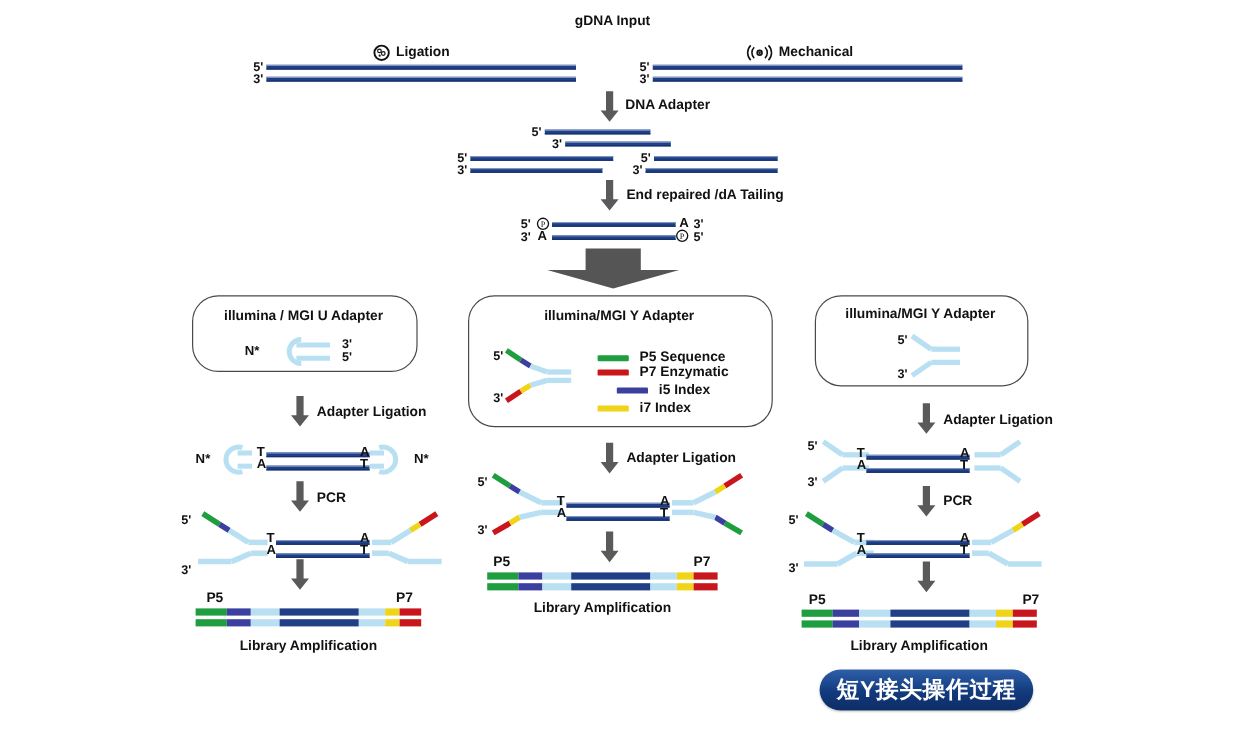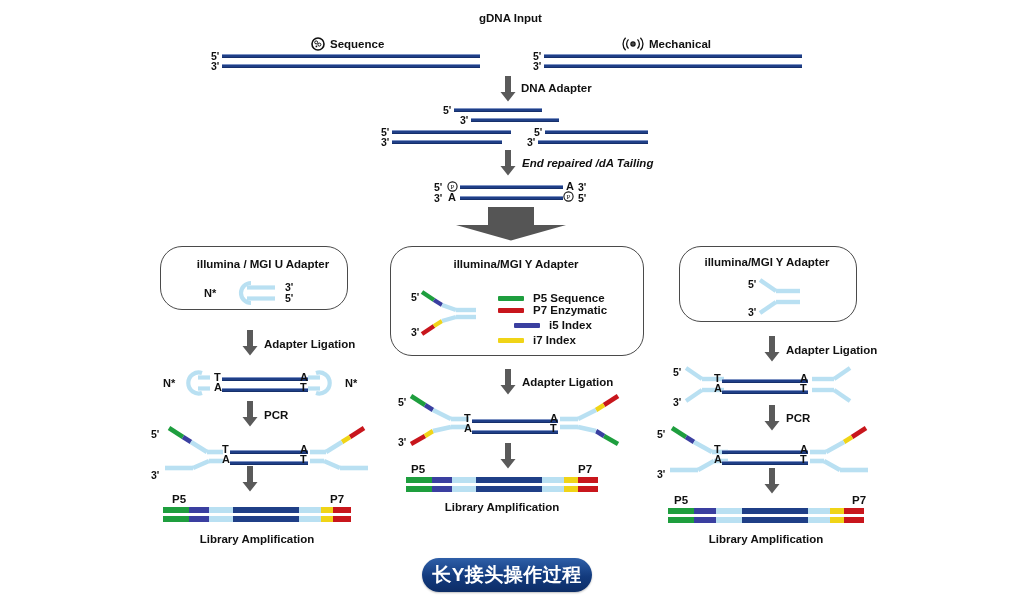--- a/index.html
+++ b/index.html
@@ -32,21 +32,21 @@
   <div class="lbl b" style="left:479px;top:12px;">gDNA Input</div>
 
   <div style="position:absolute;left:311px;top:37px;">
     <svg width="14" height="14" viewBox="0 0 14 14">
       <circle cx="7" cy="7" r="6" fill="none" stroke="#111" stroke-width="1.6"></circle>
       <circle cx="5.2" cy="5.4" r="1.5" fill="none" stroke="#111" stroke-width="1"></circle>
       <circle cx="8.4" cy="7.6" r="1.5" fill="none" stroke="#111" stroke-width="1"></circle>
       <circle cx="5.4" cy="9.4" r="0.9" fill="#111"></circle>
     </svg>
   </div>
-  <div class="lbl b" style="left:330px;top:38px;">Sequence</div>
+  <div class="lbl b" style="left:330px;top:38px;">Ligation</div>
 
   <div style="position:absolute;left:622px;top:37px;">
     <svg width="22" height="14" viewBox="0 0 22 14">
       <circle cx="11" cy="7" r="2" fill="none" stroke="#111" stroke-width="1.4"></circle>
       <circle cx="11" cy="7" r="1" fill="#111"></circle>
       <path d="M6.5 2.4 A6.5 6.5 0 0 0 6.5 11.6" fill="none" stroke="#111" stroke-width="1.3"></path>
       <path d="M15.5 2.4 A6.5 6.5 0 0 1 15.5 11.6" fill="none" stroke="#111" stroke-width="1.3"></path>
       <path d="M3.6 0.8 A8.8 8.8 0 0 0 3.6 13.2" fill="none" stroke="#111" stroke-width="1.3"></path>
       <path d="M18.4 0.8 A8.8 8.8 0 0 1 18.4 13.2" fill="none" stroke="#111" stroke-width="1.3"></path>
     </svg>
@@ -83,21 +83,21 @@
   <div class="prime" style="left:534px;top:126px;">5'</div>
   <div class="strand" style="left:545px;top:130px;width:103px;"></div>
   <div class="prime" style="left:527px;top:136px;">3'</div>
   <div class="strand" style="left:538px;top:140px;width:110px;"></div>
 
   <div class="arrow" style="left:500px;top:150px;">
     <svg width="16" height="26" viewBox="0 0 16 26">
         <polygon points="5,0 11,0 11,16 15.5,16 8,25.5 0.5,16 5,16" fill="#5a5a5a"></polygon>
       </svg>
   </div>
-  <div class="lbl b" style="left:522px;top:157px;font-style:italic;">End repaired /dA Tailing</div>
+  <div class="lbl b" style="left:522px;top:157px;">End repaired /dA Tailing</div>
 
   <div class="prime" style="left:434px;top:181px;">5'</div>
   <div style="position:absolute;left:447px;top:181px;">
     <svg width="11" height="11" viewBox="0 0 11 11">
         <circle cx="5.5" cy="5.5" r="4.6" fill="none" stroke="#111" stroke-width="1.1"></circle>
         <text x="5.5" y="8.3" font-size="7" font-family="Liberation Serif, serif" text-anchor="middle" fill="#111">P</text>
       </svg>
   </div>
   <div class="strand" style="left:460px;top:185px;width:103px;"></div>
   <div class="base" style="left:566px;top:180px;">A</div>
@@ -114,21 +114,21 @@
   </div>
   <div class="prime" style="left:578px;top:192px;">5'</div>
 
   <div class="arrow" style="left:455px;top:207px;">
     <svg width="112" height="34" viewBox="0 0 112 34">
       <polygon points="33,0 79,0 79,18 111,18 56,33.5 1,18 33,18" fill="#555555"></polygon>
     </svg>
   </div>
 
   <div class="panel" style="left:160px;top:246px;width:186px;height:62px;"></div>
-  <div class="title-c" style="left:160px;top:258px;width:186px;margin-left:10px;">illumina / MGI U Adapter</div>
+  <div class="title-c" style="left:160px;top:258px;width:186px;">illumina / MGI U Adapter</div>
   <div class="base" style="left:204px;top:287px;">N*</div>
   <div style="position:absolute;left:221px;top:276px;">
     <svg width="62" height="34" viewBox="0 0 62 34">
       <path d="M30 7 A10 10 0 1 0 30 27" fill="none" stroke="#b9e0f2" stroke-width="4.2"></path>
       <line x1="26" y1="11.5" x2="54" y2="11.5" stroke="#b9e0f2" stroke-width="4.2"></line>
       <line x1="26" y1="22.5" x2="54" y2="22.5" stroke="#b9e0f2" stroke-width="4.2"></line>
     </svg>
   </div>
   <div class="prime" style="left:285px;top:281px;">3'</div>
   <div class="prime" style="left:285px;top:292px;">5'</div>
@@ -332,21 +332,20 @@
         <rect x="26" y="0" width="20" height="6" fill="#3a3fa0"></rect>
         <rect x="46" y="0" width="24" height="6" fill="#b9e0f2"></rect>
         <rect x="70" y="0" width="66" height="6" fill="#1f3f87"></rect>
         <rect x="136" y="0" width="22" height="6" fill="#b9e0f2"></rect>
         <rect x="158" y="0" width="14" height="6" fill="#f0d417"></rect>
         <rect x="172" y="0" width="20" height="6" fill="#c8161c"></rect>
       </g>
     </svg>
   </div>
   <div class="title-c" style="left:406px;top:501px;width:192px;">Library Amplification</div>
-  <div class="banner" style="left:422px;top:558px;width:170px;height:34px;">长Y接头操作过程</div>
 
   <div class="panel" style="left:679px;top:246px;width:176px;height:74px;"></div>
   <div class="title-c" style="left:679px;top:256px;width:176px;">illumina/MGI Y Adapter</div>
   <div class="prime" style="left:748px;top:278px;">5'</div>
   <div class="prime" style="left:748px;top:306px;">3'</div>
   <div style="position:absolute;left:758px;top:277px;">
     <svg width="46" height="40" viewBox="0 0 46 40">
       <line x1="2" y1="3" x2="18" y2="14" stroke="#b9e0f2" stroke-width="4.4"></line>
       <line x1="18" y1="14" x2="42" y2="14" stroke="#b9e0f2" stroke-width="4.4"></line>
       <line x1="2" y1="36" x2="18" y2="25" stroke="#b9e0f2" stroke-width="4.4"></line>
@@ -448,14 +447,15 @@
         <rect x="26" y="0" width="22" height="6" fill="#3a3fa0"></rect>
         <rect x="48" y="0" width="26" height="6" fill="#b9e0f2"></rect>
         <rect x="74" y="0" width="66" height="6" fill="#1f3f87"></rect>
         <rect x="140" y="0" width="22" height="6" fill="#b9e0f2"></rect>
         <rect x="162" y="0" width="14" height="6" fill="#f0d417"></rect>
         <rect x="176" y="0" width="20" height="6" fill="#c8161c"></rect>
       </g>
     </svg>
   </div>
   <div class="title-c" style="left:668px;top:533px;width:196px;">Library Amplification</div>
+  <div class="banner" style="left:683px;top:558px;width:178px;height:34px;">短Y接头操作过程</div>
 
 </div>
 
 </body></html>

